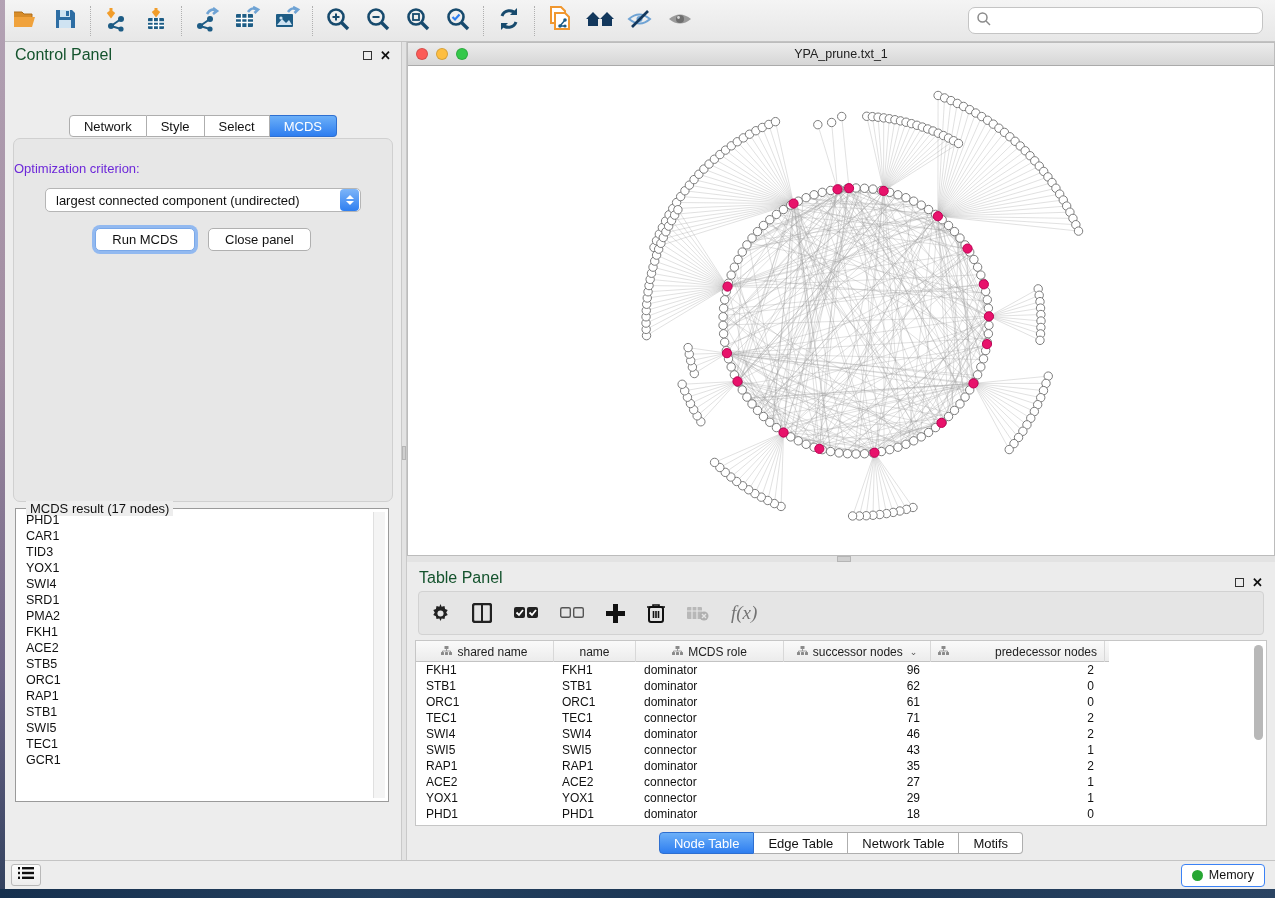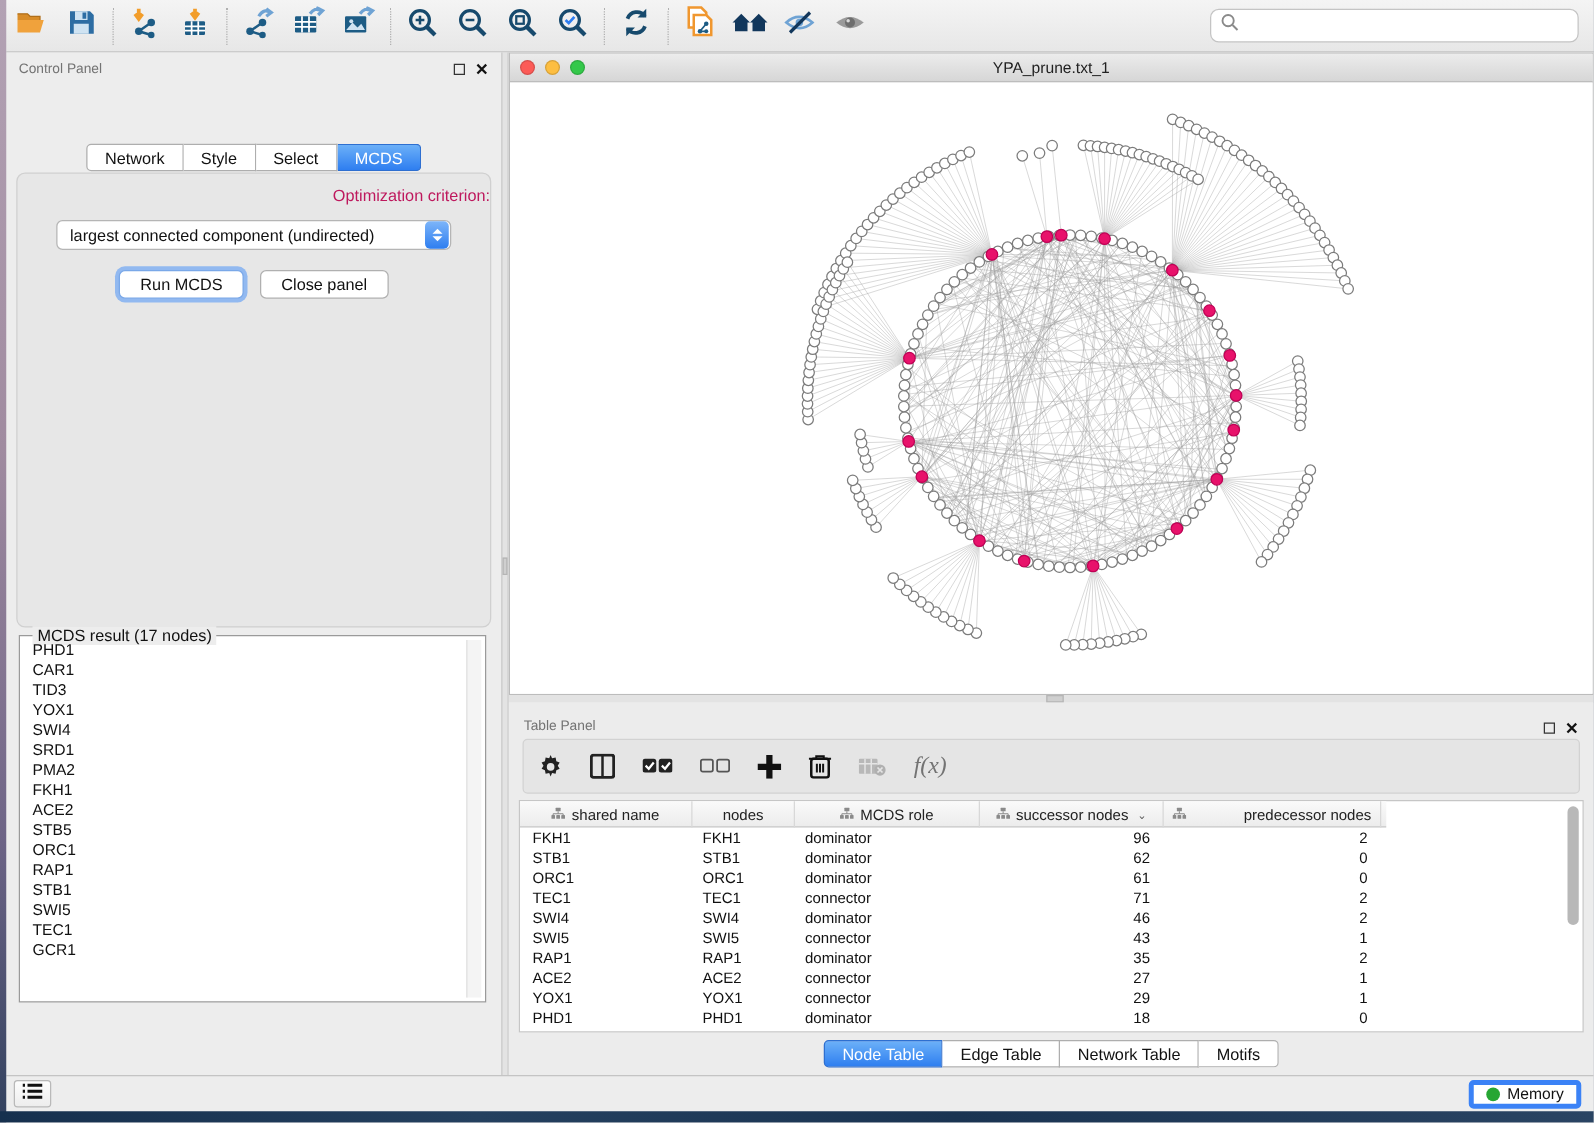--- a/index.html
+++ b/index.html
@@ -18,35 +18,35 @@
   .tb-btn { width:40px; height:36px; display:flex; align-items:center; justify-content:center; flex:0 0 auto; }
   .tb-sep { width:1px; height:30px; border-left:1px dotted #b0b0b0; margin:0 5px; flex:0 0 auto; }
   .tb-spacer { flex:1 1 auto; }
   .search-box { width:295px; height:27px; margin-right:12px; background:#fff; border:1px solid #c4c4c4;
      border-radius:7px; display:flex; align-items:center; padding:0 7px; flex:0 0 auto; }
   .search-box input { border:none; outline:none; flex:1; font-size:12px; font-family:inherit; background:transparent; }
 
   
   .control-panel { position:absolute; left:5px; top:42px; width:396px; height:818px; background:#ededed; }
   .cp-titlebar { position:absolute; left:0; top:0; right:0; height:26px; display:flex; align-items:center; padding:0 10px; }
-  .panel-title { font-size:11px; color:#737373; }
+  .panel-title { font-size:16px; color:#14532d; }
   .win-btns { margin-left:auto; display:flex; gap:8px; align-items:center; }
   .float-glyph { width:9px; height:9px; border:1.5px solid #333; display:inline-block; }
   .close-glyph { font-size:13px; font-weight:bold; color:#111; line-height:9px; }
 
   .seg-tabs { position:absolute; top:73px; left:0; right:0; display:flex; justify-content:center; }
   .seg { height:22px; padding:0 14px; background:#fff; border:1px solid #aeaeae; border-left:none;
      font-size:13px; color:#111; display:flex; align-items:center; }
   .seg:first-child { border-left:1px solid #aeaeae; border-radius:4px 0 0 4px; }
   .seg:last-child { border-radius:0 4px 4px 0; }
   .seg.sel { background:linear-gradient(#6cb0f8,#2e7ef0); color:#fff; border-color:#2e6fd0; }
 
   .cp-body { position:absolute; left:8px; right:8px; top:96px; height:364px; background:#e7e7e7;
      border:1px solid #d0d0d0; border-radius:7px; }
-  .opt-label { text-align:right; margin-top:10px; font-size:13px; color:#be185d; }
+  .opt-label { text-align:left; margin-top:22px; font-size:13px; color:#6d28d9; }
   .dropdown { position:relative; margin:12px auto 0 auto; width:316px; height:24px; background:#fff;
      border:1px solid #b5b5b5; border-radius:5px; display:flex; align-items:center; }
   .dropdown .dd-text { font-size:13px; color:#111; padding-left:10px; flex:1; white-space:nowrap; }
   .dd-stepper { width:19px; height:22px; border-radius:4px; margin-right:1px;
      background:linear-gradient(#7db5f9,#2e7ef0); display:flex; flex-direction:column; align-items:center; justify-content:center; gap:2px; }
   .dd-stepper span { width:0; height:0; border-left:4px solid transparent; border-right:4px solid transparent; }
   .dd-up { border-bottom:4px solid #fff; }
   .dd-down { border-top:4px solid #fff; }
   .btn-row { display:flex; justify-content:center; gap:13px; margin-top:16px; }
   .push-btn { height:23px; padding:0 16px; background:#fff; border:1px solid #b0b0b0; border-radius:5px;
@@ -95,21 +95,21 @@
   .td.num { text-align:right; }
   .tbl-vscroll { position:absolute; right:2px; top:4px; width:11px; bottom:4px; }
   .tbl-thumb { position:absolute; left:1px; width:9px; top:0; height:95px; background:#b8b8b8; border-radius:5px; }
 
   .tp-tabs { position:absolute; left:0; right:0; top:270px; display:flex; justify-content:center; }
 
   
   .status-bar { position:absolute; left:5px; right:0; top:860px; height:29px; background:#ededed; border-top:1px solid #c4c4c4; display:flex; align-items:center; }
   .list-btn { width:30px; height:22px; margin-left:6px; background:linear-gradient(#fdfdfd,#ededed);
      border:1px solid #b9b9b9; border-radius:3px; display:flex; align-items:center; justify-content:center; }
-  .memory-btn { margin-left:auto; margin-right:10px; height:23px; background:#fff; border:4px solid #3b82f6;
+  .memory-btn { margin-left:auto; margin-right:10px; height:23px; background:#fff; border:1px solid #3b82f6;
      border-radius:4px; display:flex; align-items:center; gap:6px; padding:0 10px; font-size:12.5px; color:#111; }
   .mem-dot { width:11px; height:11px; border-radius:50%; }
 </style>
 </head>
 <body>
 
 <div class="app">
   <div class="wallpaper-left"></div>
   <div class="wallpaper-bottom"></div>
 
@@ -1124,21 +1124,21 @@
                   <rect x="3.5" y="0" width="4" height="3" rx="0.5"></rect>
                   <rect x="0" y="6" width="3" height="3" rx="0.5"></rect>
                   <rect x="4" y="6" width="3" height="3" rx="0.5"></rect>
                   <rect x="8" y="6" width="3" height="3" rx="0.5"></rect>
                 </g>
                 <path d="M5.5 3 v2 M1.5 6 v-1 h8 v1" stroke="#8a8a8a" stroke-width="0.8" fill="none"></path>
               </svg></span>
             <span>shared name</span>
           </div>
           <div class="th" style="width: 82px;">
-            <span>nodes</span>
+            <span>name</span>
           </div>
           <div class="th" style="width: 148px;">
             <span><svg width="11" height="10" viewBox="0 0 11 10">
                 <g fill="#8a8a8a">
                   <rect x="3.5" y="0" width="4" height="3" rx="0.5"></rect>
                   <rect x="0" y="6" width="3" height="3" rx="0.5"></rect>
                   <rect x="4" y="6" width="3" height="3" rx="0.5"></rect>
                   <rect x="8" y="6" width="3" height="3" rx="0.5"></rect>
                 </g>
                 <path d="M5.5 3 v2 M1.5 6 v-1 h8 v1" stroke="#8a8a8a" stroke-width="0.8" fill="none"></path>

